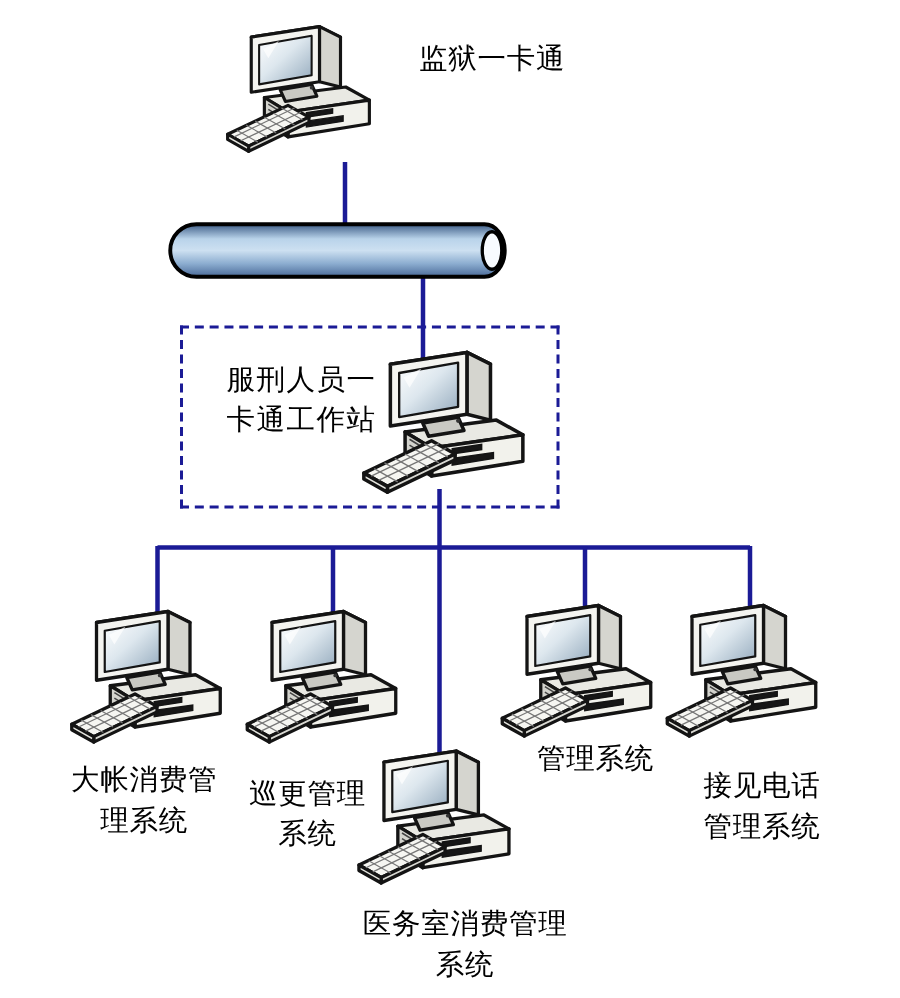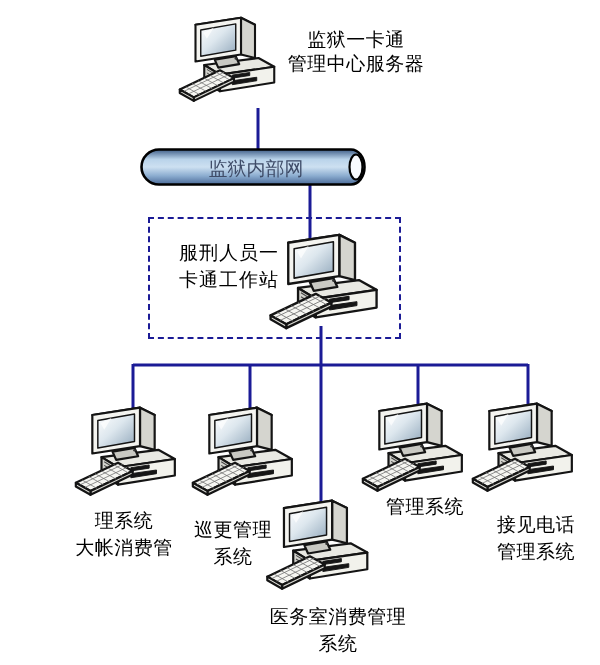--- a/index.html
+++ b/index.html
@@ -8,21 +8,21 @@
     --text:#000000;
     --cylinder-text:#3f4c68;
     --background:#ffffff;
   }
   *{margin:0;padding:0;box-sizing:border-box;}
   body{
     background:var(--background);
     font-family:"Liberation Serif","DejaVu Serif",serif;
     width:600px;height:665px;overflow:hidden;
   }
-  #diagram{position:relative;width:477px;height:665px;background:var(--background);margin-left:28px;}
+  #diagram{position:relative;width:477px;height:665px;background:var(--background);}
   #connectors{position:absolute;left:0;top:0;z-index:0;}
   #connectors line{stroke:var(--connector);stroke-width:3;}
   .pc-node{position:absolute;z-index:2;line-height:0;}
   .pc-node svg{display:block;}
   .node-label{
     position:absolute;z-index:3;color:var(--text);
     font-size:19px;line-height:27px;text-align:center;
     white-space:nowrap;transform:translateX(-50%);
     letter-spacing:0.5px;
   }
@@ -113,47 +113,45 @@
 
   <div id="dashed-box"></div>
 
   <div class="pc-node srv">
     <svg width="105" height="99">
         <use href="#pc-sym"></use>
       </svg>
   </div>
   <div class="node-label label-server">
     <div>监狱一卡通</div>
-    <div>管理中心服务器</div>
   </div>
 
   <svg id="cylinder" width="240" height="42">
     <path d="M20,2.5 H212 A13.5,17.5 0 0 1 212,37.5 H20 A17.5,17.5 0 0 1 20,2.5 Z" fill="url(#cyl-grad)" stroke="#000" stroke-width="2.6"></path>
     <ellipse cx="217" cy="20" rx="6.5" ry="12.5" fill="#f8fbff" stroke="#000" stroke-width="2.2"></ellipse>
   </svg>
-  <div id="cylinder-label">监狱内部网</div>
 
   <div class="pc-node wks">
     <svg width="145" height="106">
         <use href="#pc-sym"></use>
       </svg>
   </div>
   <div class="node-label label-workstation">
     <div>服刑人员一</div>
     <div>卡通工作站</div>
   </div>
 
   <div class="pc-node pc1">
     <svg width="110" height="99">
         <use href="#pc-sym"></use>
       </svg>
   </div>
   <div class="node-label label-sys1">
+    <div>大帐消费管</div>
     <div>理系统</div>
-    <div>大帐消费管</div>
   </div>
 
   <div class="pc-node pc2">
     <svg width="110" height="99">
         <use href="#pc-sym"></use>
       </svg>
   </div>
   <div class="node-label label-sys2">
     <div>巡更管理</div>
     <div>系统</div>

